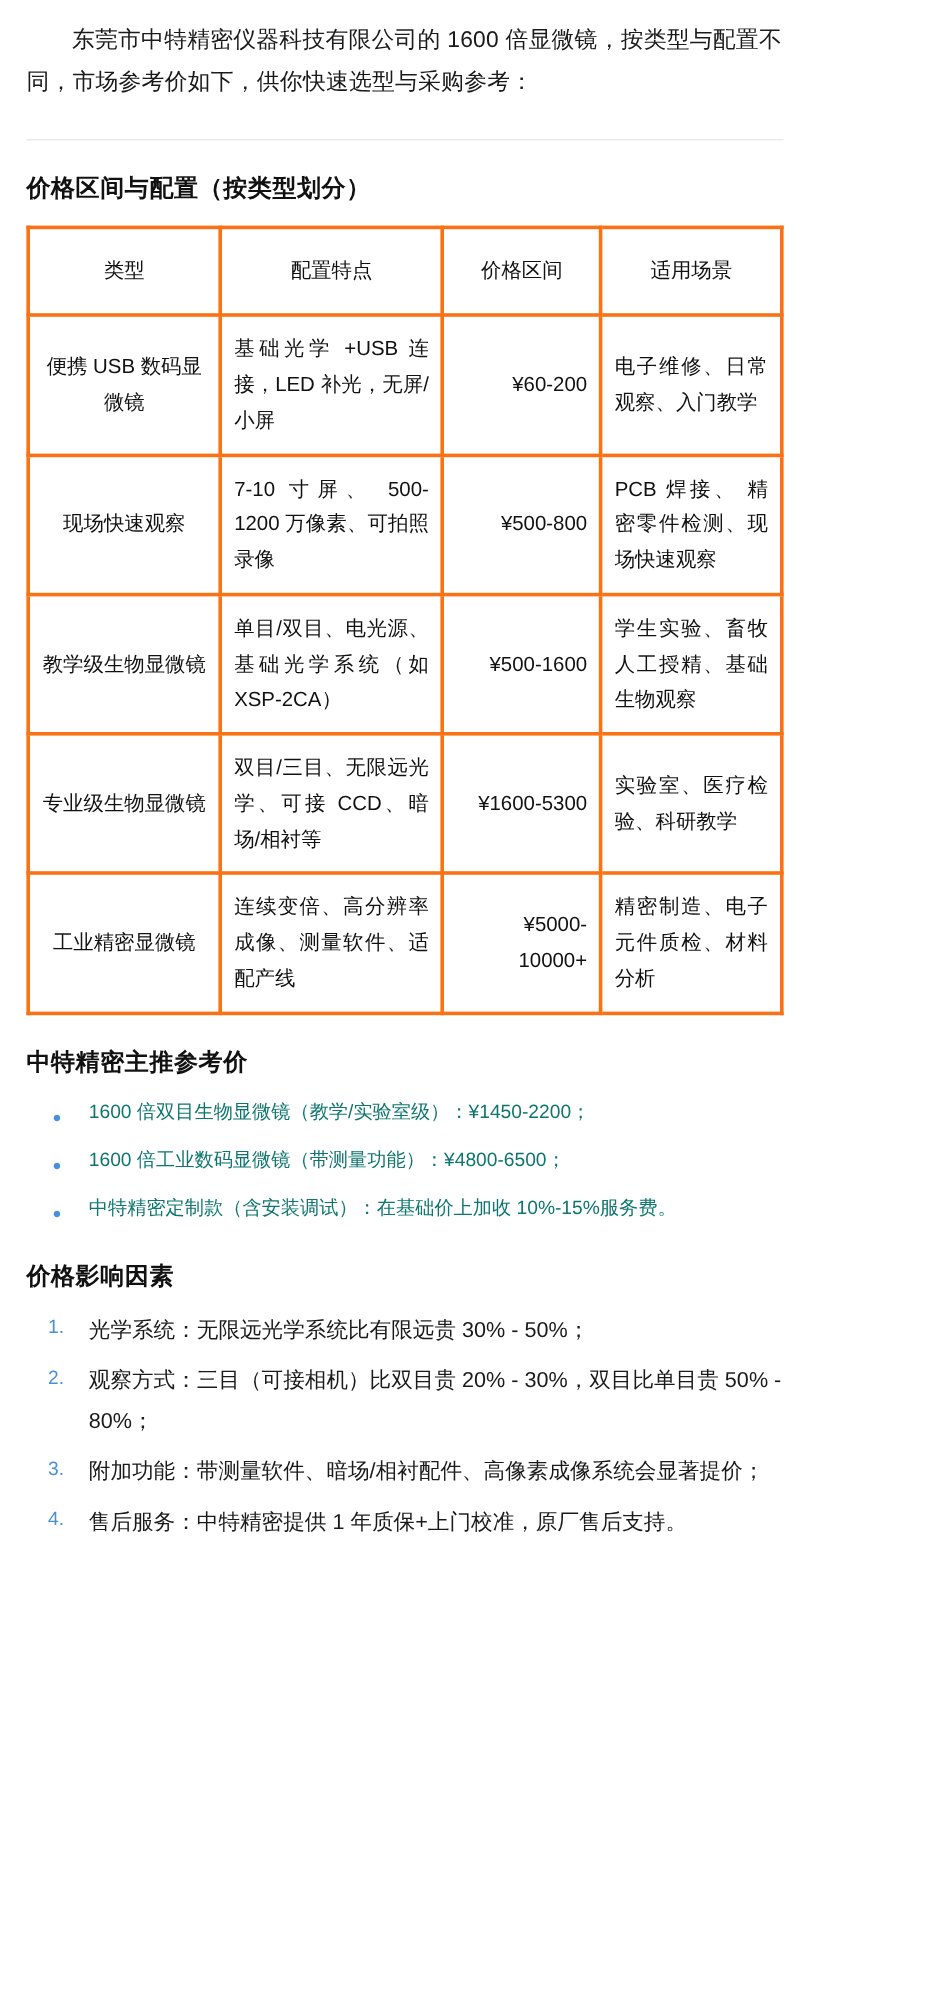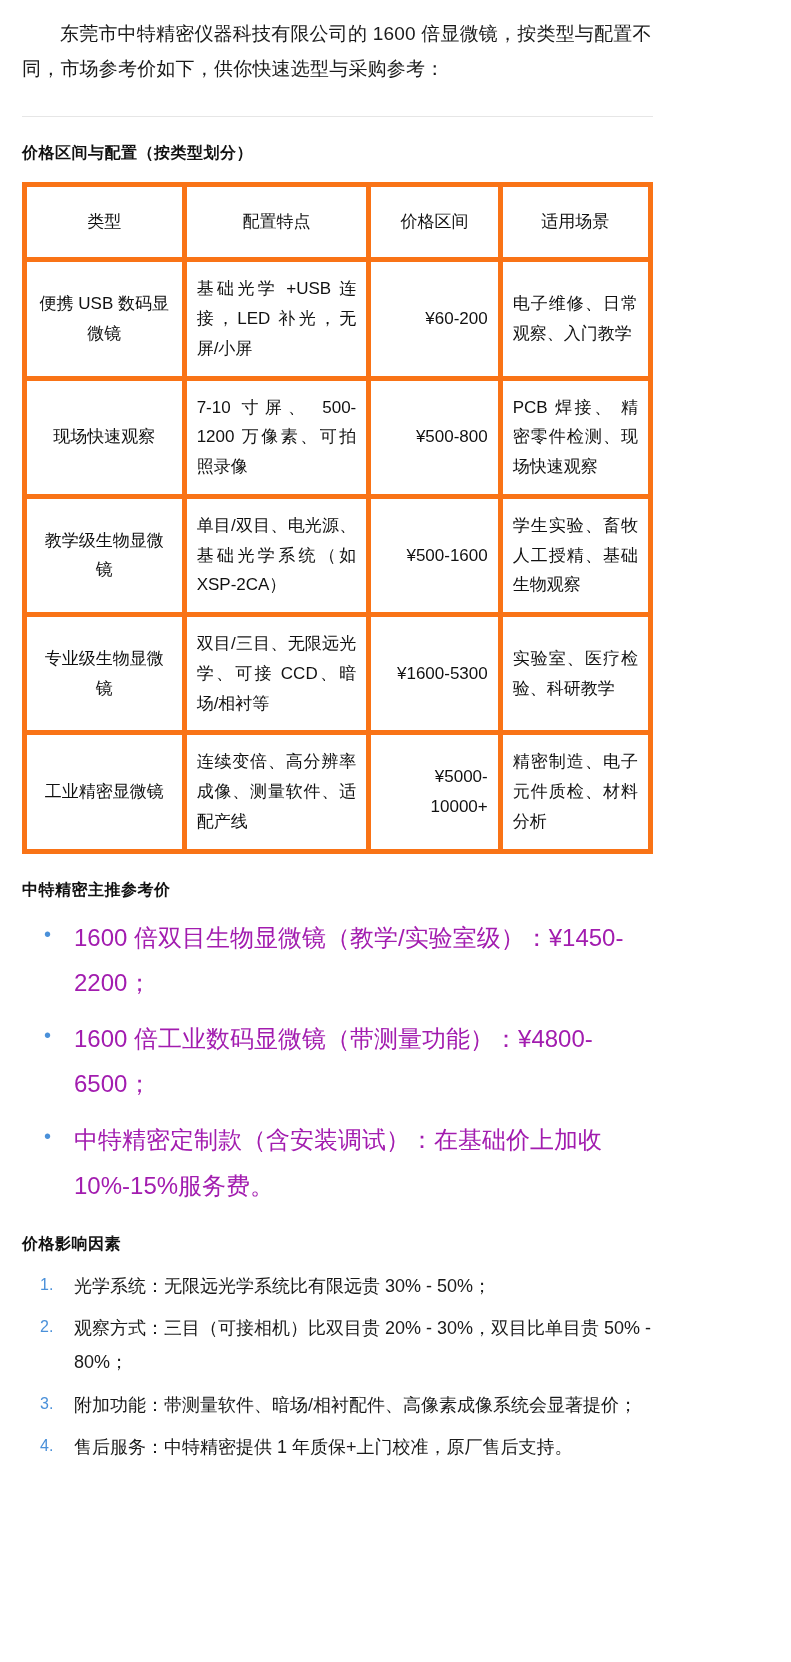--- a/index.html
+++ b/index.html
@@ -25,39 +25,39 @@
     color: #1a1a1a;
     margin: 6px 0 0 0;
     letter-spacing: 0.2px;
   }
   .divider {
     border: none;
     border-top: 1px solid #e6e6e6;
     margin: 30px 0 26px 0;
   }
   h2.section-title {
-    font-size: 16px;
+    font-size: 20px;
     font-weight: bold;
     margin: 0 0 18px 0;
     color: #111111;
     letter-spacing: 0.5px;
   }
   h2.section-title.tight {
     margin-top: 26px;
     margin-bottom: 14px;
   }
   table.price-table {
     border-collapse: collapse;
     width: 100%;
     table-layout: fixed;
     font-size: 17px;
   }
   table.price-table th,
   table.price-table td {
-    border: 5px solid #f97316;
+    border: 3px solid #f97316;
     padding: 12px 10px;
     vertical-align: middle;
     line-height: 1.75;
     color: #111;
     font-weight: normal;
   }
   table.price-table thead th {
     text-align: center;
     height: 46px;
     font-weight: normal;
@@ -82,24 +82,24 @@
   }
   tbody tr { height: 108px; }
   ul.bullets {
     list-style: none;
     margin: 0 0 0 0;
     padding: 0;
   }
   ul.bullets li {
     position: relative;
     padding-left: 52px;
-    font-size: 24px;
+    font-size: 16px;
     line-height: 1.9;
     margin-bottom: 10px;
-    color: #a21caf;
+    color: #0f766e;
   }
   ul.bullets li::before {
     content: "•";
     position: absolute;
     left: 22px;
     top: 0;
     color: #4a90d9;
     font-size: 20px;
     line-height: 1.9;
   }

